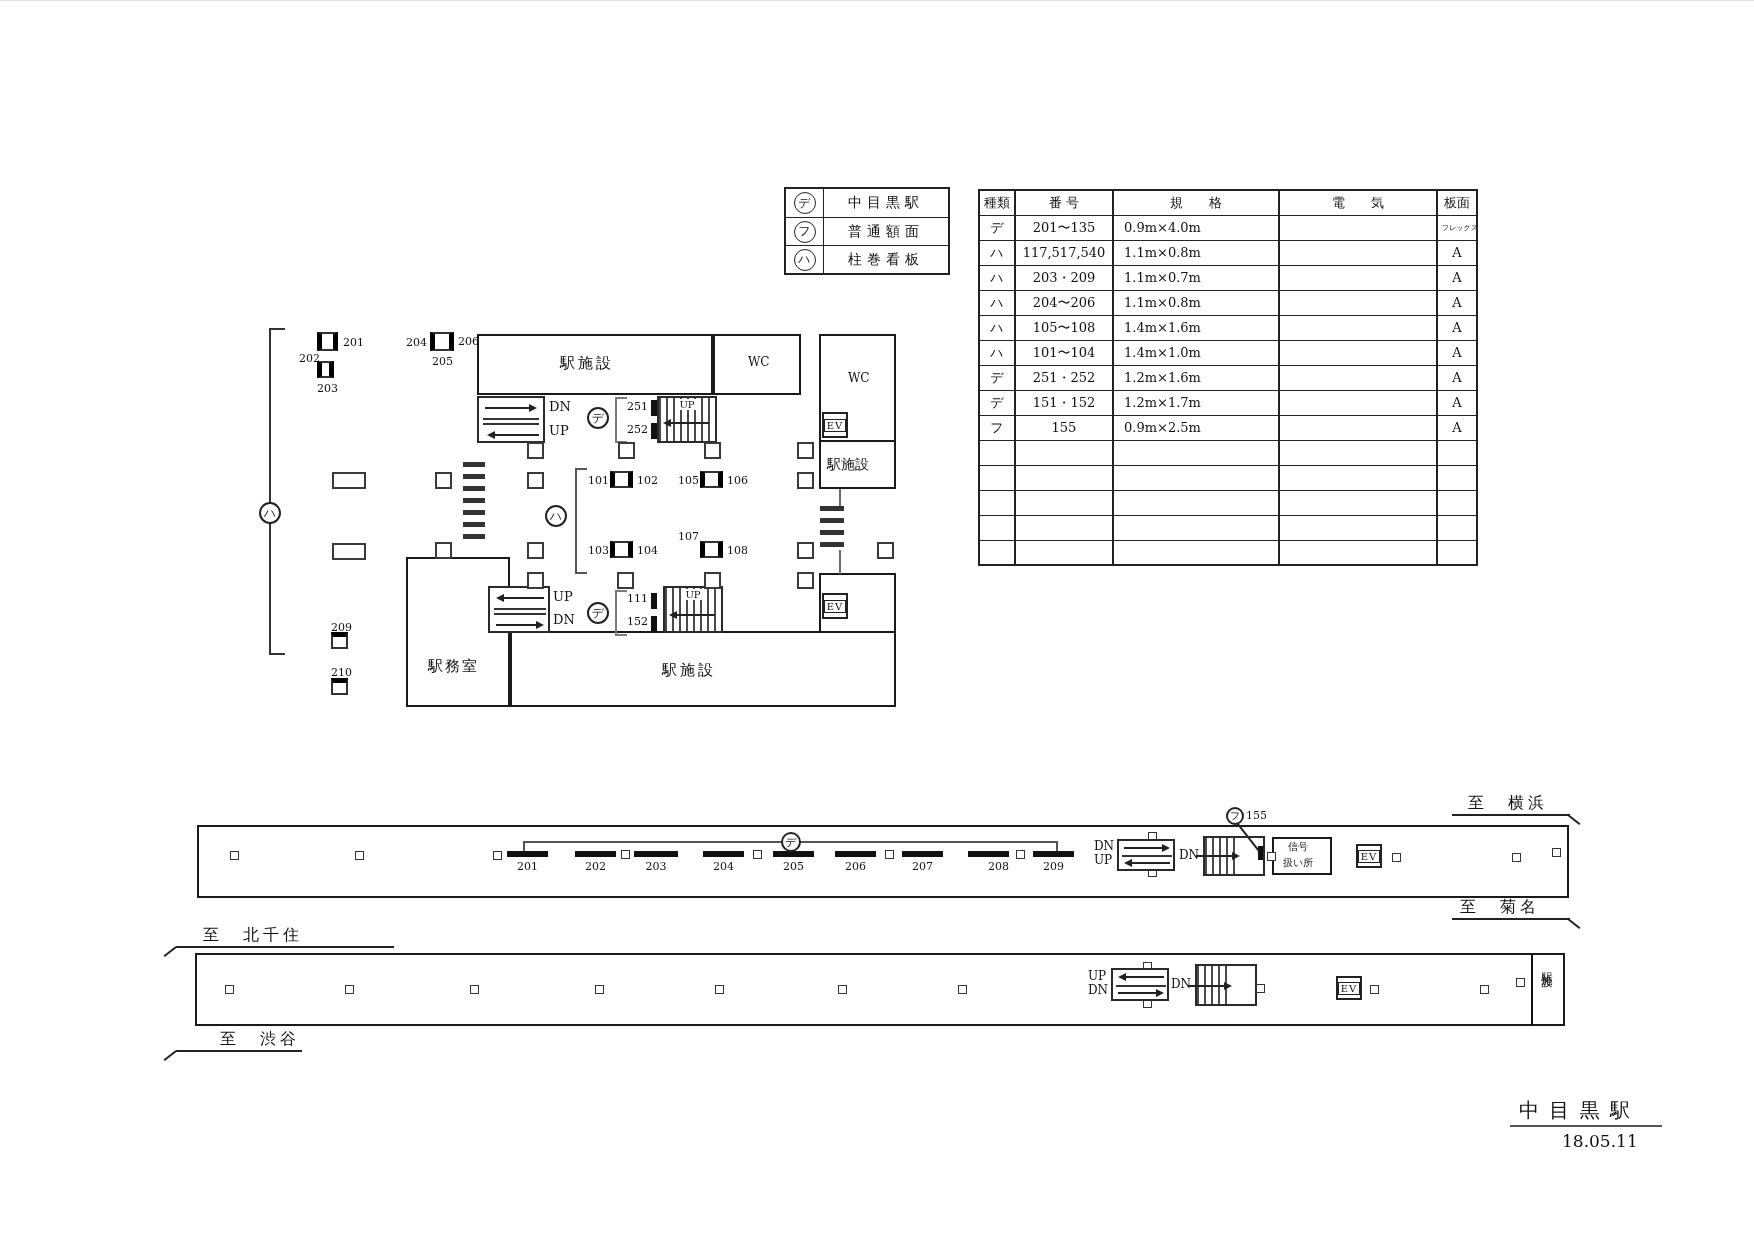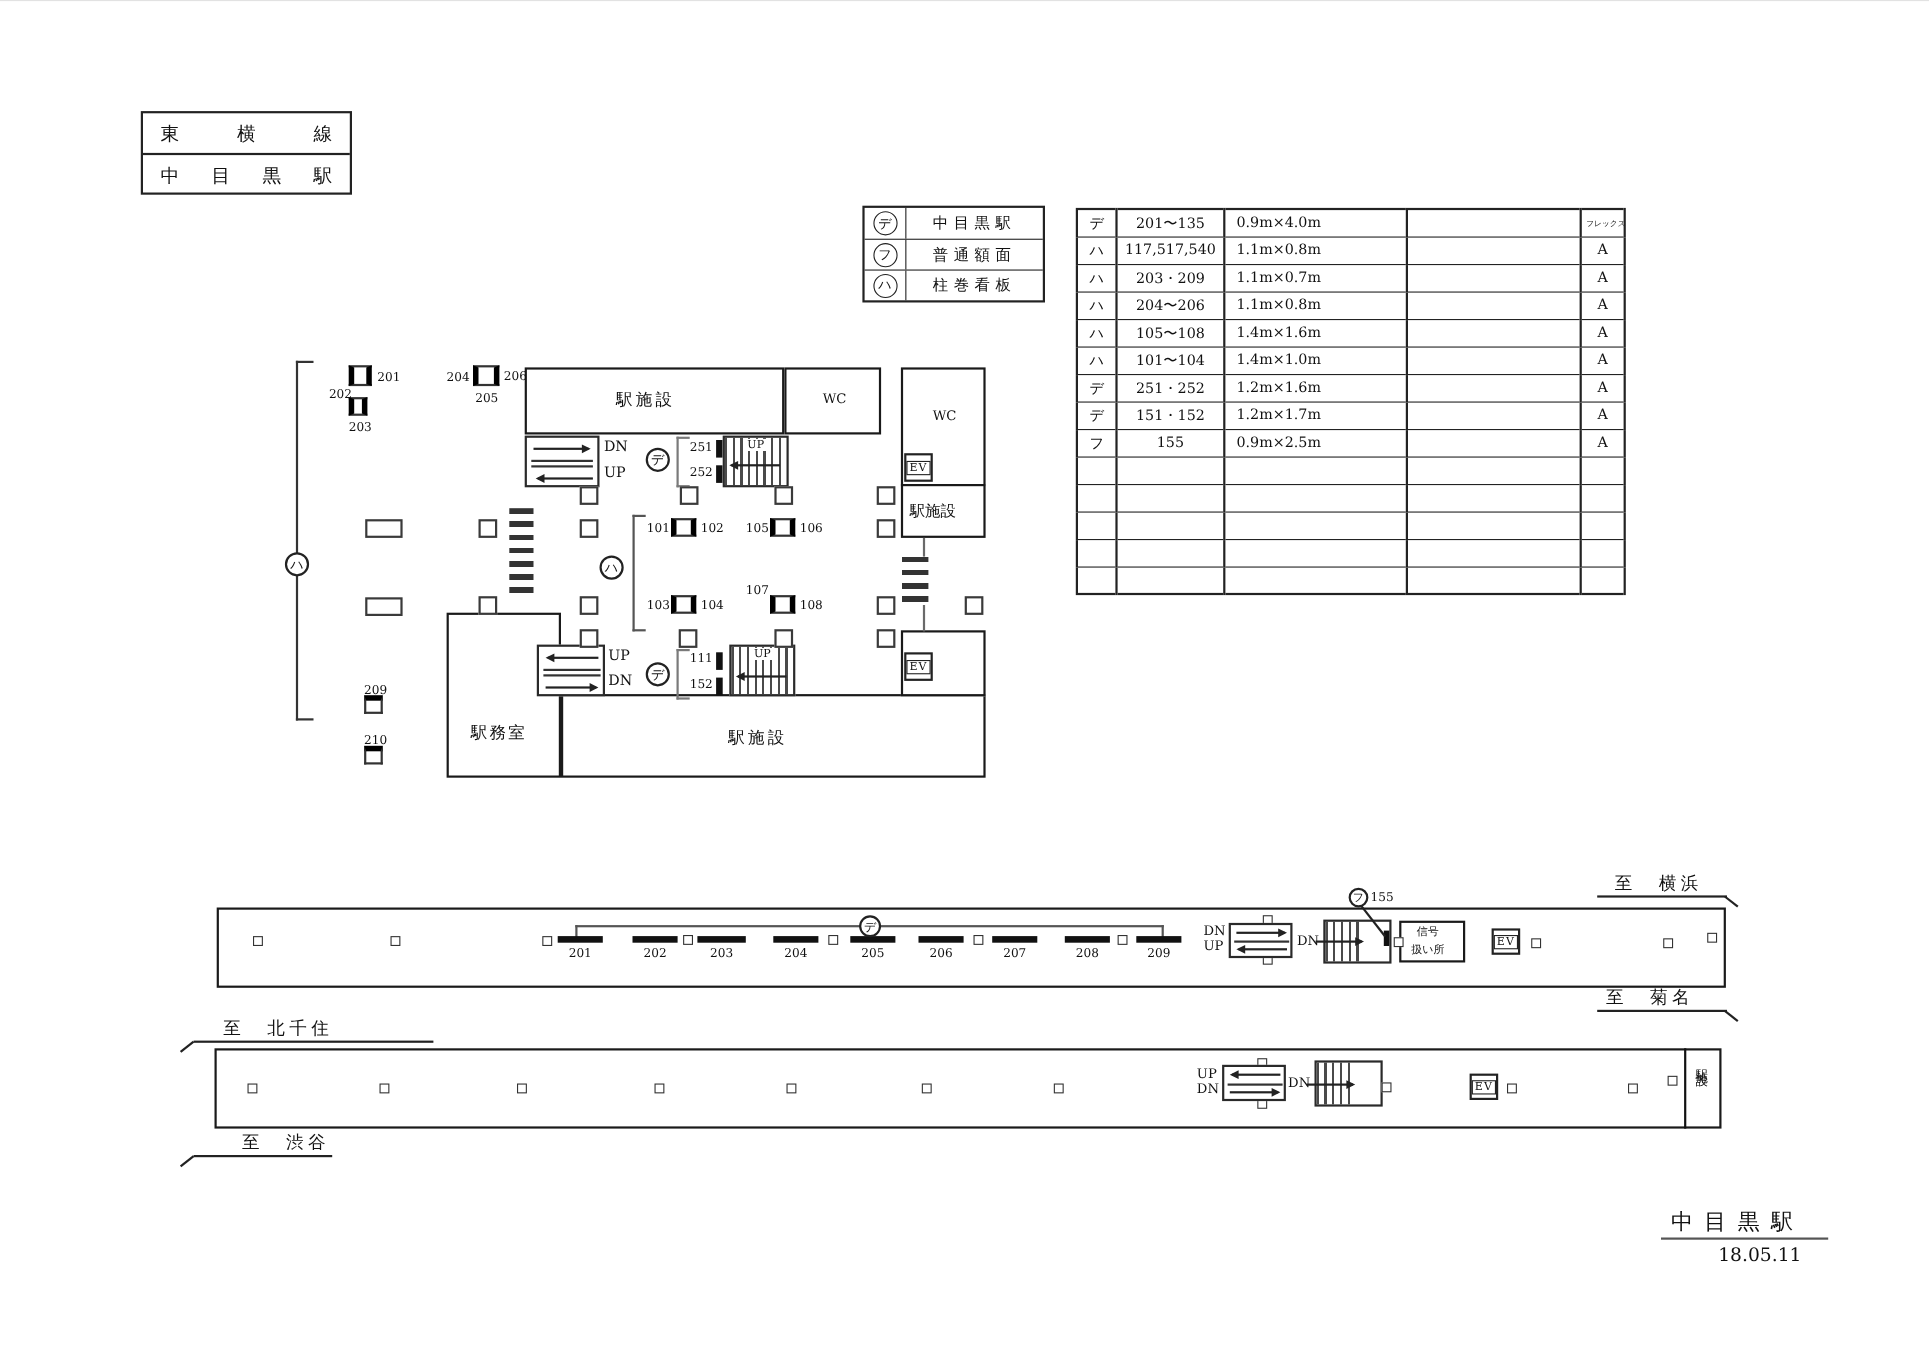--- a/index.html
+++ b/index.html
@@ -61,28 +61,20 @@
   .tick{position:absolute;width:15px;height:2px;background:#222;transform-origin:0 50%;z-index:3;}
   .lead{position:absolute;width:39px;height:1.5px;background:#222;transform:rotate(52deg);transform-origin:0 0;z-index:3;}
   .route{position:absolute;font-size:16px;letter-spacing:4px;white-space:nowrap;z-index:3;}
   .rline{position:absolute;height:2px;background:#222;z-index:3;}
 </style>
 </head>
 <body>
 
 <div class="canvas">
 
-  <div class="box2" style="left:128px;top:100px;width:192px;height:76px">
-    <div class="tbrow">
-        <span class="just">東横線</span>
-      </div>
-    <div class="tbrow" style="border-top:2px solid #222">
-        <span class="just">中目黒駅</span>
-      </div>
-  </div>
 
   <div class="box2" style="left:784px;top:186px;width:166px;height:88px">
     <div class="lgrow">
       <div class="lgsym">
           <div class="circ-s">デ</div>
         </div>
       <div class="lglab">中目黒駅</div>
     </div>
     <div class="lgrow">
       <div class="lgsym">
@@ -100,20 +92,27 @@
 
   <table class="spec" style="left:978px;top:188px;width:498px">
     <colgroup>
         <col style="width:36px">
         <col style="width:98px">
         <col style="width:166px">
         <col style="width:158px">
         <col style="width:40px">
       </colgroup>
     <tbody>
+        <tr>
+      <th>種類</th>
+      <th>番 号</th>
+      <th>規　　格</th>
+      <th>電　　気</th>
+      <th>板面</th>
+    </tr>
     <tr>
           <td class="kj">デ</td>
           <td>201〜135</td>
           <td class="c2">0.9m×4.0m</td>
           <td></td>
           <td class="tiny kj">フレックスシート</td>
         </tr>
     <tr>
           <td class="kj">ハ</td>
           <td>117,517,540</td>
@@ -340,21 +339,21 @@
   <div class="bar" style="left:902px;top:850px;width:41px;height:6px"></div>
   <div class="bar" style="left:968px;top:850px;width:41px;height:6px"></div>
   <div class="bar" style="left:1033px;top:850px;width:41px;height:6px"></div>
   <div class="num" style="left:507px;top:859px;width:41px;text-align:center">201</div>
   <div class="num" style="left:575px;top:859px;width:41px;text-align:center">202</div>
   <div class="num" style="left:634px;top:859px;width:44px;text-align:center">203</div>
   <div class="num" style="left:703px;top:859px;width:41px;text-align:center">204</div>
   <div class="num" style="left:773px;top:859px;width:41px;text-align:center">205</div>
   <div class="num" style="left:835px;top:859px;width:41px;text-align:center">206</div>
   <div class="num" style="left:902px;top:859px;width:41px;text-align:center">207</div>
-  <div class="num" style="left:968px;top:859px;width:41px;text-align:center">208</div>
+  <div class="num" style="left:968px;top:859px;width:41px;text-align:right">208</div>
   <div class="num" style="left:1033px;top:859px;width:41px;text-align:center">209</div>
   <div class="psq" style="left:621px;top:849px"></div>
   <div class="psq" style="left:753px;top:849px"></div>
   <div class="psq" style="left:885px;top:849px"></div>
   <div class="psq" style="left:1016px;top:849px"></div>
 
   <div class="psq" style="left:1148px;top:831px"></div>
   <div class="psq" style="left:1148px;top:867px"></div>
   <div class="esc" style="left:1117px;top:838px;width:58px;height:32px">
     <div class="arrow ar" style="left:5px;top:6px;width:44px"></div>

